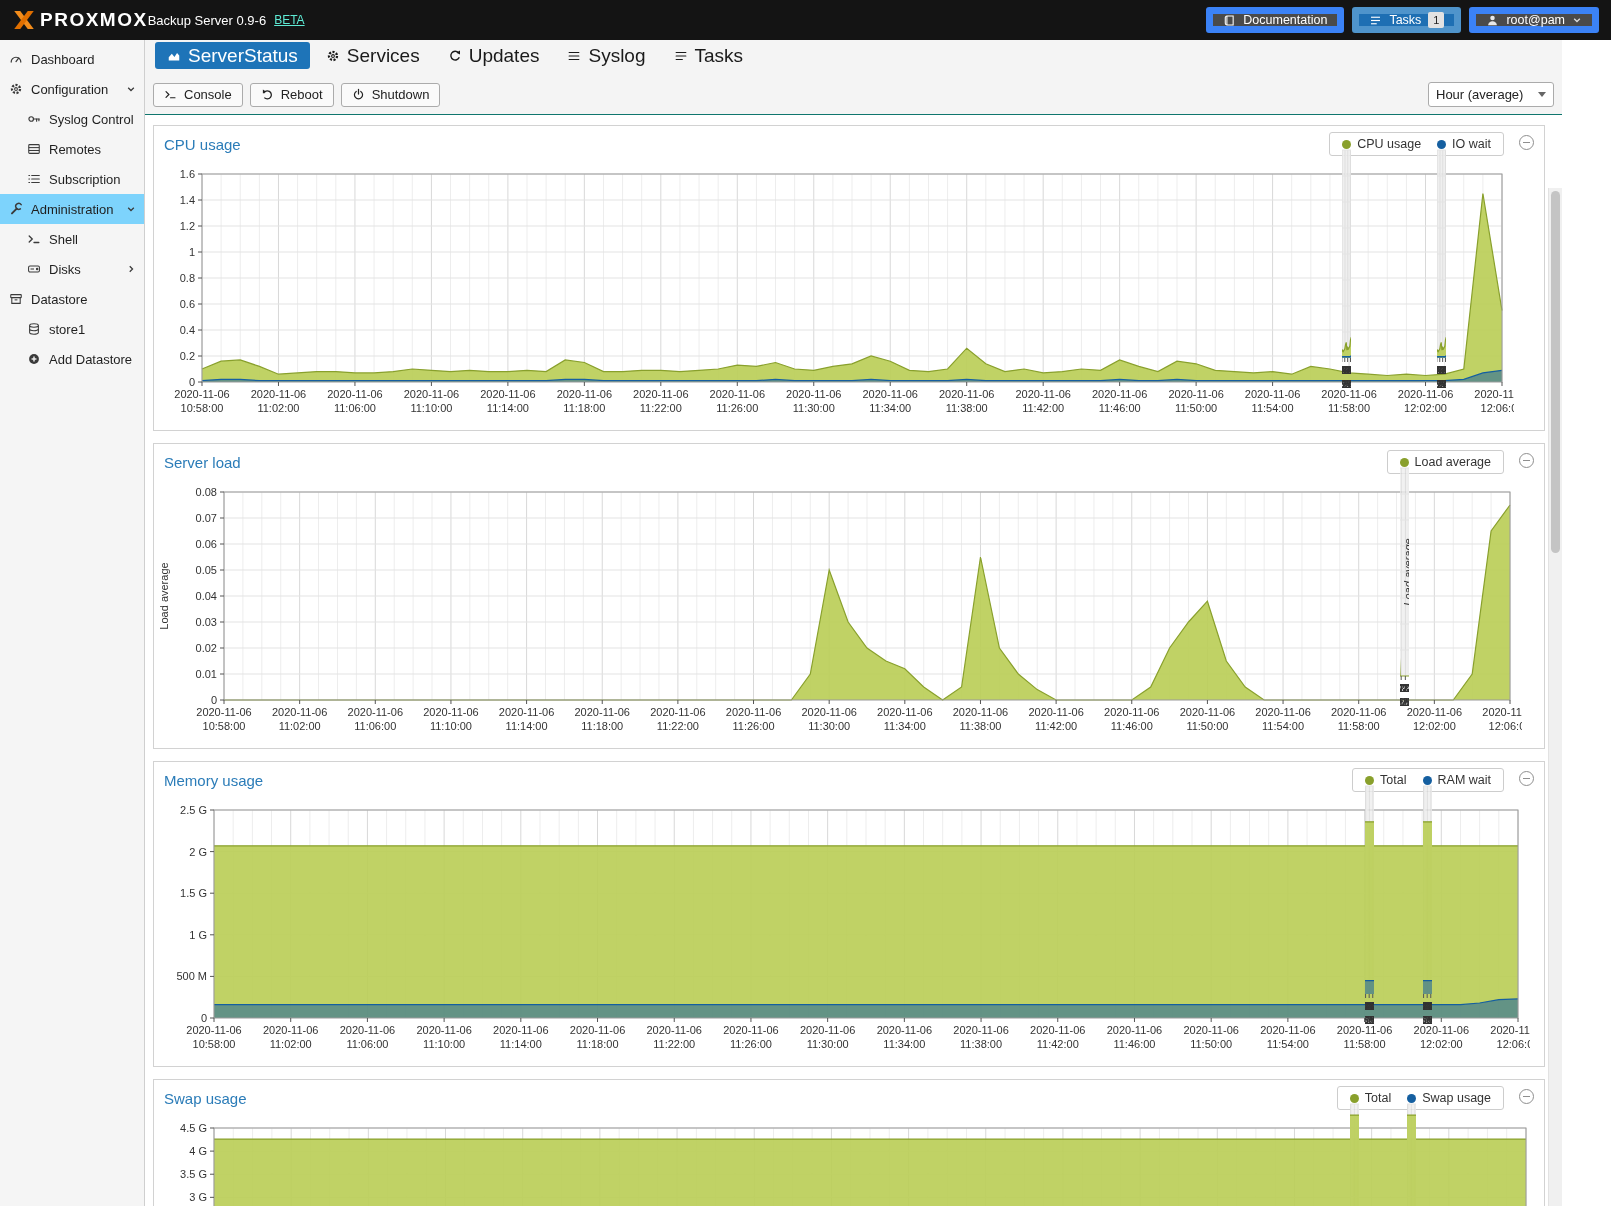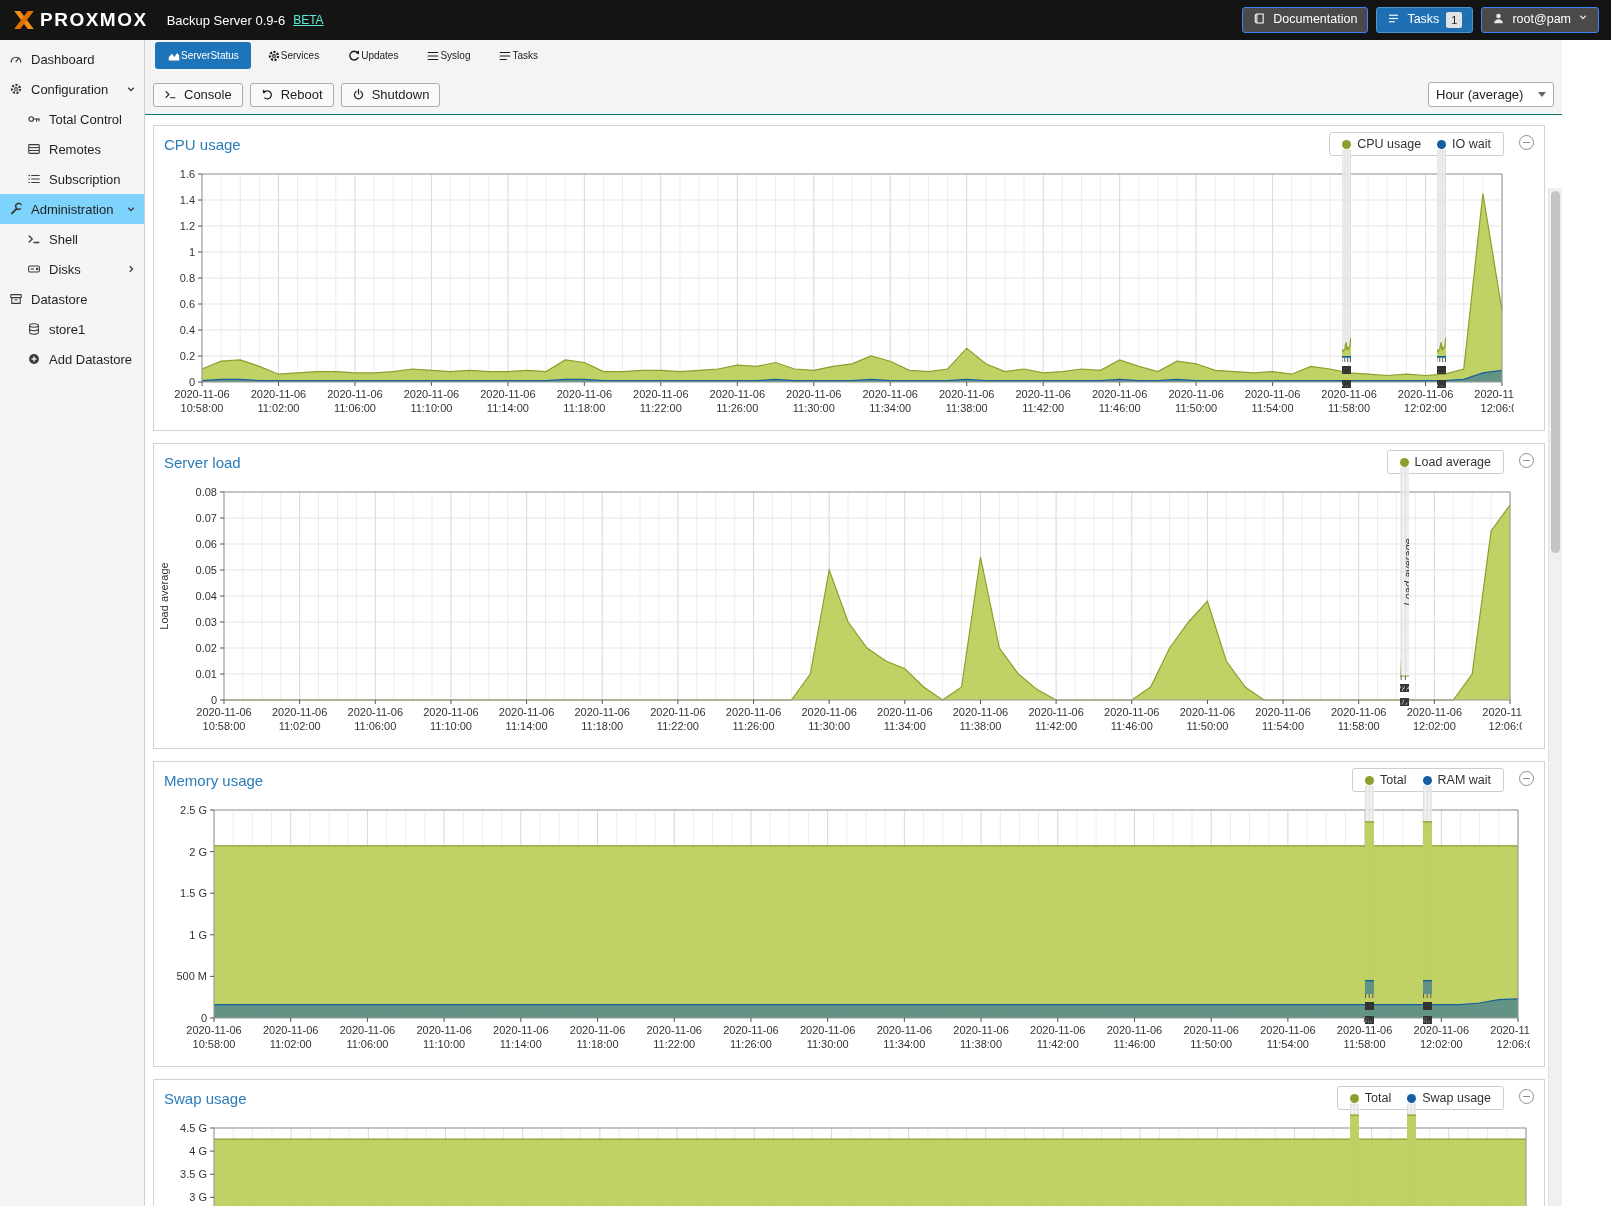--- a/index.html
+++ b/index.html
@@ -5,43 +5,43 @@
   *{margin:0;padding:0;box-sizing:border-box}
   html,body{width:1611px;height:1206px;overflow:hidden;background:#fff;
     font-family:"Liberation Sans",sans-serif;color:#222}
   .icon{flex:none;display:inline-block;vertical-align:middle}
 
   
   .header{height:40px;background:#141414;display:flex;align-items:center;
     padding:0 12px;color:#fff}
   .logo{display:flex;align-items:center;gap:4px}
   .logo-text{font-weight:bold;font-size:19px;letter-spacing:1.5px;color:#fff}
-  .product{margin-left:19px;font-size:13px;color:#fff}
+  .product{margin-left:0;font-size:13px;color:#fff}
   .beta{color:#5eead4;font-size:12px;margin-left:8px;text-decoration:underline;cursor:pointer}
   .header-right{margin-left:auto;display:flex;gap:8px;align-items:center}
-  .hbtn{display:flex;gap:7px;background:#4a4a4a;border:1px solid #3b82f6;
+  .hbtn{display:flex;align-items:center;gap:7px;background:#4a4a4a;border:7px solid #3b82f6;
     color:#fff;font-size:12.5px;padding:4px 10px;border-radius:3px;cursor:pointer;height:26px}
   .hbtn.tasks{background:#1e6fb3;border-color:#4f94cb}
   .badge{background:#e2e2e2;color:#222;border-radius:2px;padding:0 5px;font-size:11px;line-height:16px}
 
   
   .layout{display:flex;height:1166px}
   .sidebar{width:177px;background:#f5f5f5;border-right:1px solid #cfcfcf;padding-top:4px}
   .nav-item{display:flex;align-items:center;gap:8px;height:30px;padding:0 9px;
     font-size:13px;color:#1f1f1f;position:relative;cursor:pointer}
   .nav-item.lvl1{padding-left:27px}
   .nav-item.selected{background:#7dd3fc}
   .nav-item .icon{color:#3a3a3a}
   .nav-arrow{position:absolute;right:8px;color:#8a8a8a}
 
   .main{flex:1;position:relative;padding-right:49px;background:#fff}
   .content-head{background:#f4f4f4}
   .page-title{color:#2b7cb8;font-size:15px;font-weight:normal;padding:13px 0 8px 11px}
   .tabbar{display:flex;gap:4px;padding:2px 0 6px 10px}
-  .tab{display:flex;align-items:center;font-size:10px;color:#1a1a1a;
+  .tab{display:flex;align-items:center;gap:7px;font-size:19px;color:#1a1a1a;
     padding:5px 12px;border-radius:3px;cursor:pointer;height:27px}
   .tab.active{background:#1e74b8;color:#fff}
   .toolbar{display:flex;align-items:center;gap:7px;background:#f4f4f4;
     padding:7px 8px;border-bottom:1px solid #0f766e}
   .tbtn{display:flex;align-items:center;gap:7px;background:#fafafa;border:1px solid #ababab;
     border-radius:3px;padding:3px 10px;font-size:13px;color:#222;cursor:pointer;height:24px}
   .range-select{margin-left:auto;width:126px;height:25px;background:#fff;border:1px solid #ababab;
     border-radius:3px;display:flex;align-items:center;justify-content:space-between;
     padding:0 7px;font-size:13px;cursor:pointer}
   .range-select .caret{width:0;height:0;border-left:4px solid transparent;
@@ -131,21 +131,21 @@
         <polyline points="3.5 6 8 10.5 12.5 6"></polyline>
       </svg>
     </div>
     <div class="nav-item lvl1">
       <svg class="icon" width="14" height="14" viewBox="0 0 16 16" fill="none" stroke="currentColor" stroke-width="1.3" stroke-linecap="round">
         <circle cx="4.8" cy="8" r="2.6"></circle>
           <line x1="7.4" y1="8" x2="14" y2="8"></line>
           <line x1="11" y1="8" x2="11" y2="10.6"></line>
           <line x1="13.6" y1="8" x2="13.6" y2="10"></line>
       </svg>
-      <span>Total Control</span>
+      <span>Syslog Control</span>
     </div>
     <div class="nav-item lvl1">
       <svg class="icon" width="14" height="14" viewBox="0 0 16 16" fill="none" stroke="currentColor" stroke-width="1.2">
         <rect x="2" y="3" width="12" height="10" rx="1"></rect>
           <line x1="2" y1="6.4" x2="14" y2="6.4"></line>
           <line x1="2" y1="9.7" x2="14" y2="9.7"></line>
       </svg>
       <span>Remotes</span>
     </div>
     <div class="nav-item lvl1">

